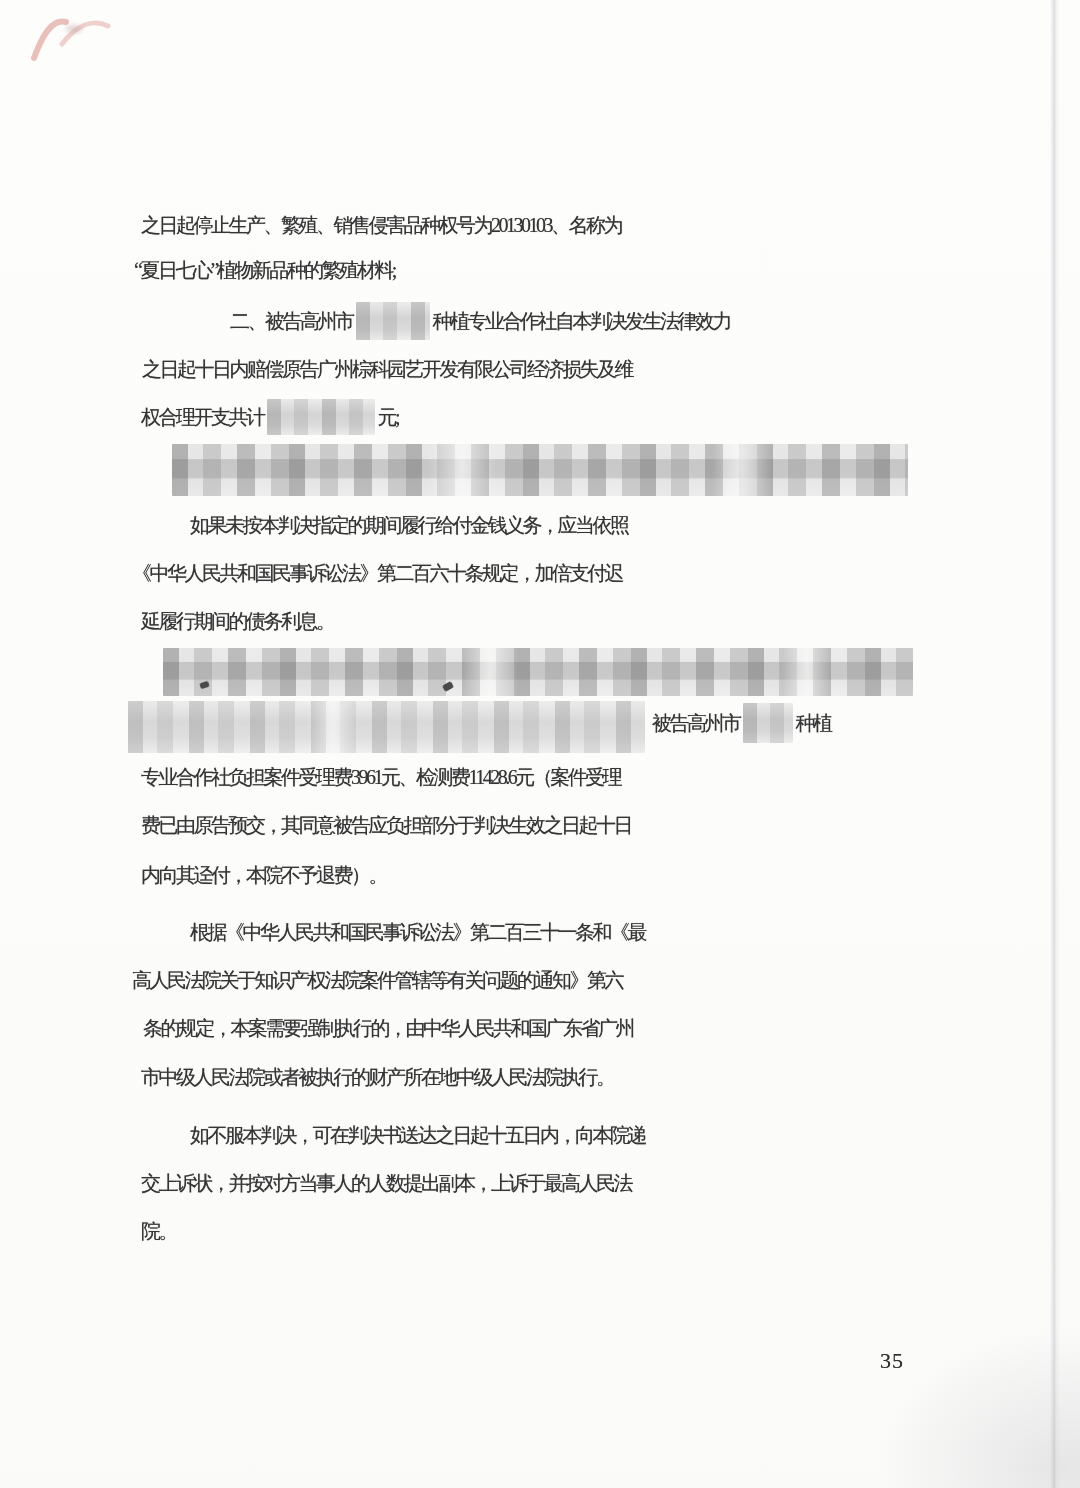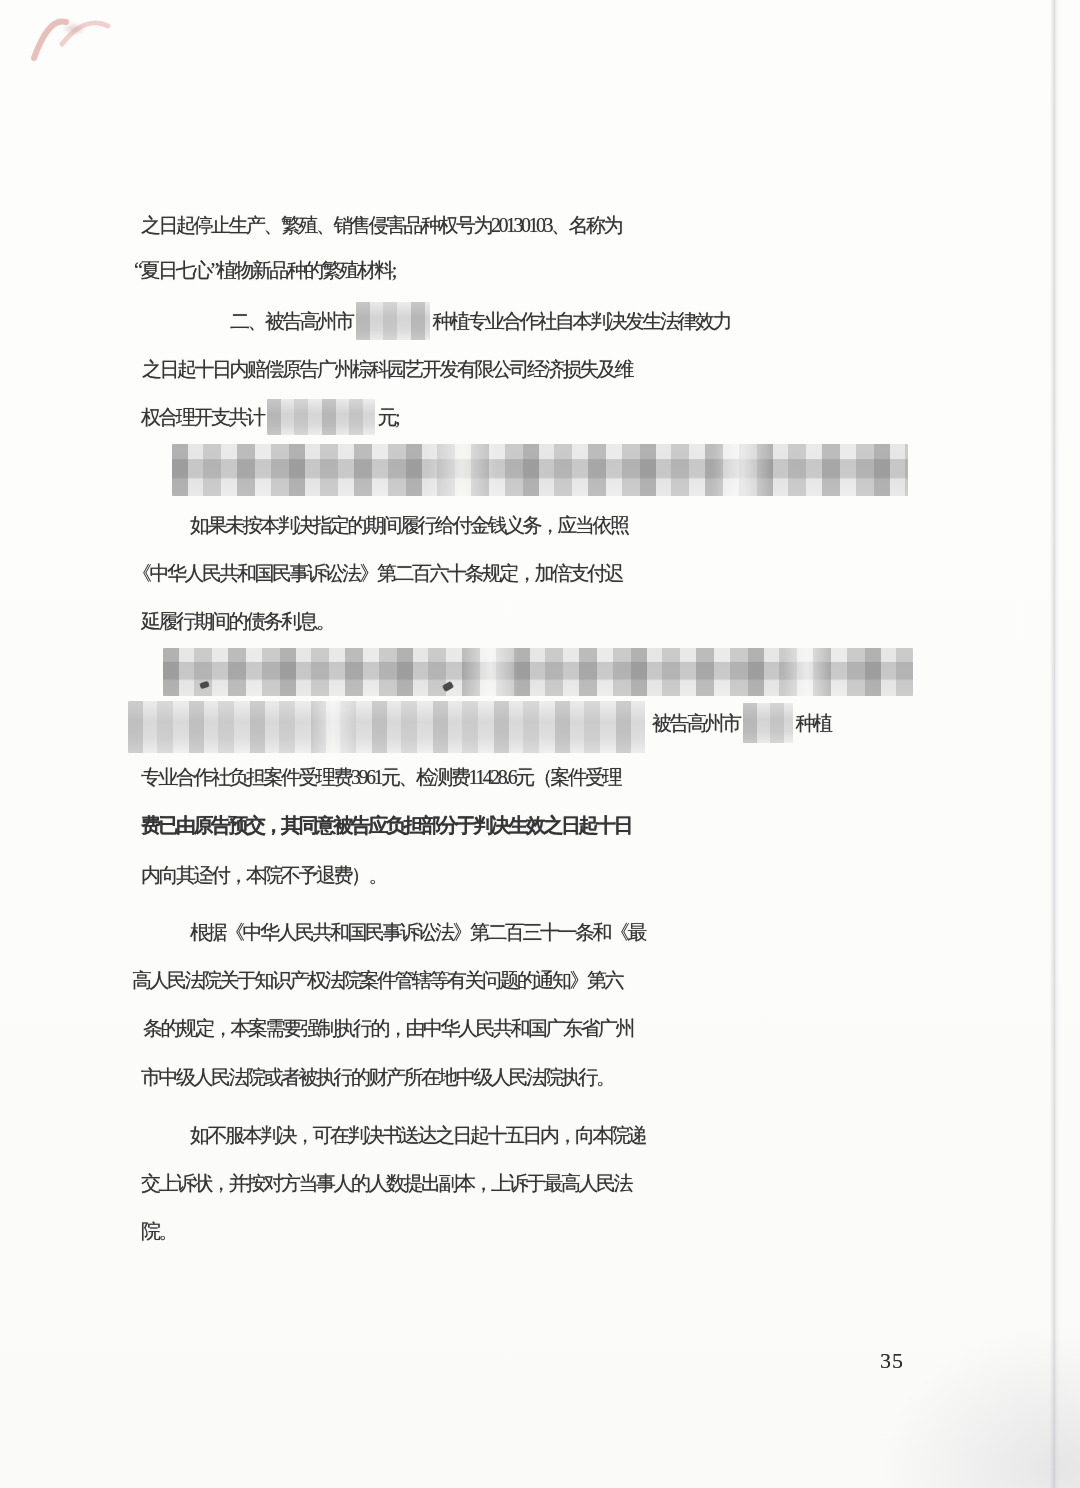--- a/index.html
+++ b/index.html
@@ -121,21 +121,21 @@
 
 <div class="redact soft" style="left:128px;top:701px;width:517px;height:52px;">
   <span class="fade" style="left:180px;width:50px;"></span>
 </div>
 <div class="tl" style="left:652px;top:703px;">
   <span>被告高州市</span><span class="inlineredact" style="width:50px;height:40px;"></span><span>种植</span>
 </div>
 
 <div class="tl" style="left:141px;top:757px;text-align:right;"><span>专业合作社负担案件受理费3961元、检测费11428.6元（案件受理</span></div>
 
-<div class="tl" style="left:141px;top:805px;font-weight:bold;"><span>费已由原告预交，其同意被告应负担部分于判决生效之日起十日</span></div>
+<div class="tl" style="left:141px;top:805px;"><span>费已由原告预交，其同意被告应负担部分于判决生效之日起十日</span></div>
 
 <div class="tl" style="left:141px;top:855px;"><span>内向其迳付，本院不予退费）。</span></div>
 
 <div class="tl" style="left:190px;top:912px;"><span>根据《中华人民共和国民事诉讼法》第二百三十一条和《最</span></div>
 
 <div class="tl" style="left:132px;top:960px;"><span>高人民法院关于知识产权法院案件管辖等有关问题的通知》第六</span></div>
 
 <div class="tl" style="left:143px;top:1008px;"><span>条的规定，本案需要强制执行的，由中华人民共和国广东省广州</span></div>
 
 <div class="tl" style="left:141px;top:1057px;"><span>市中级人民法院或者被执行的财产所在地中级人民法院执行。</span></div>

